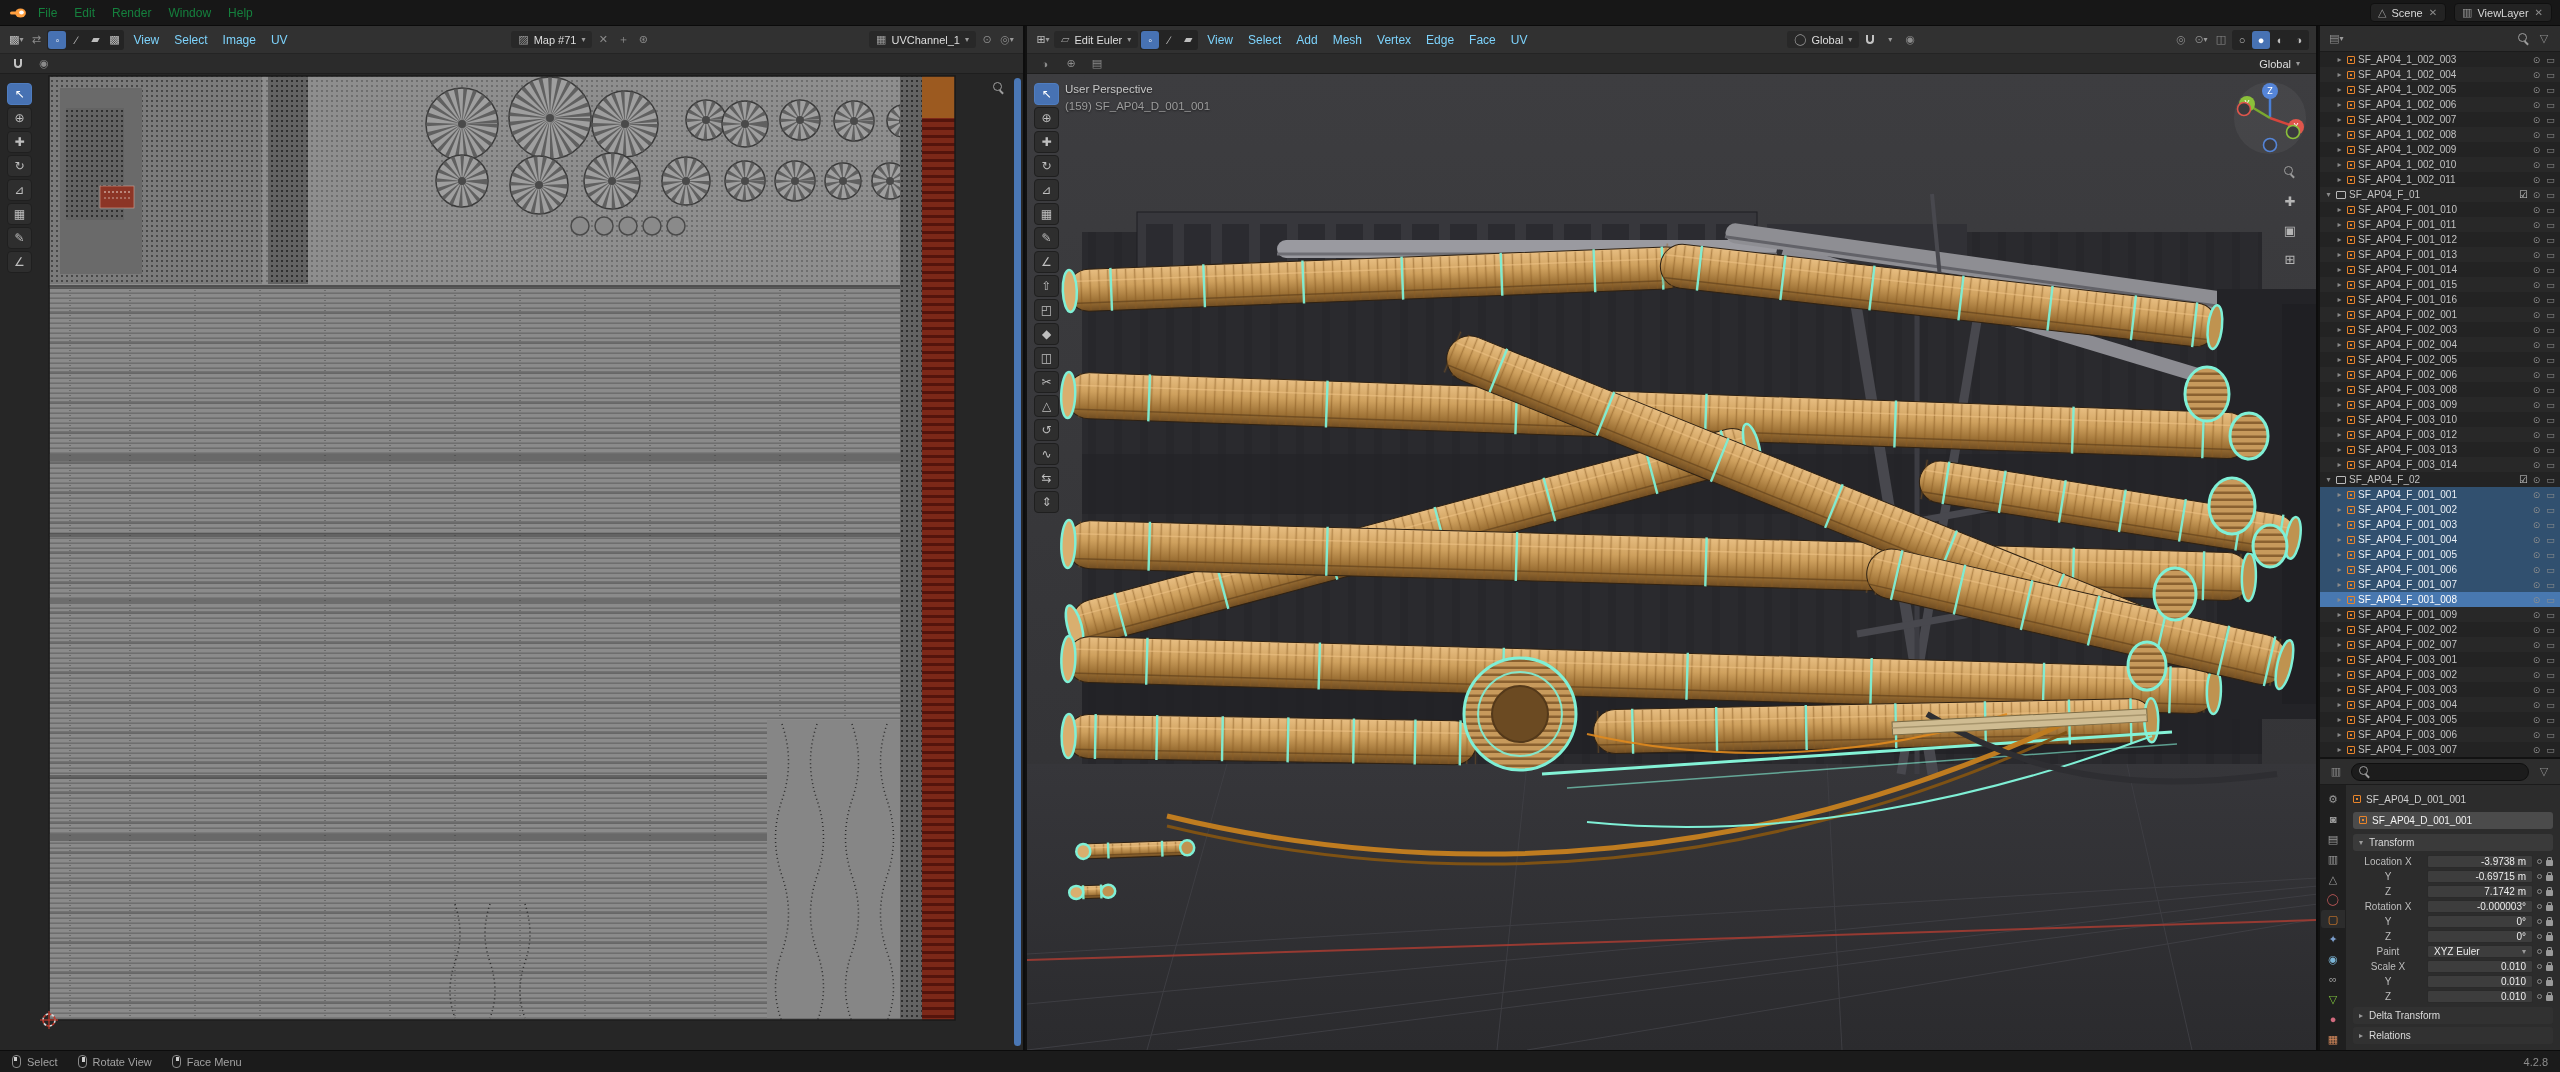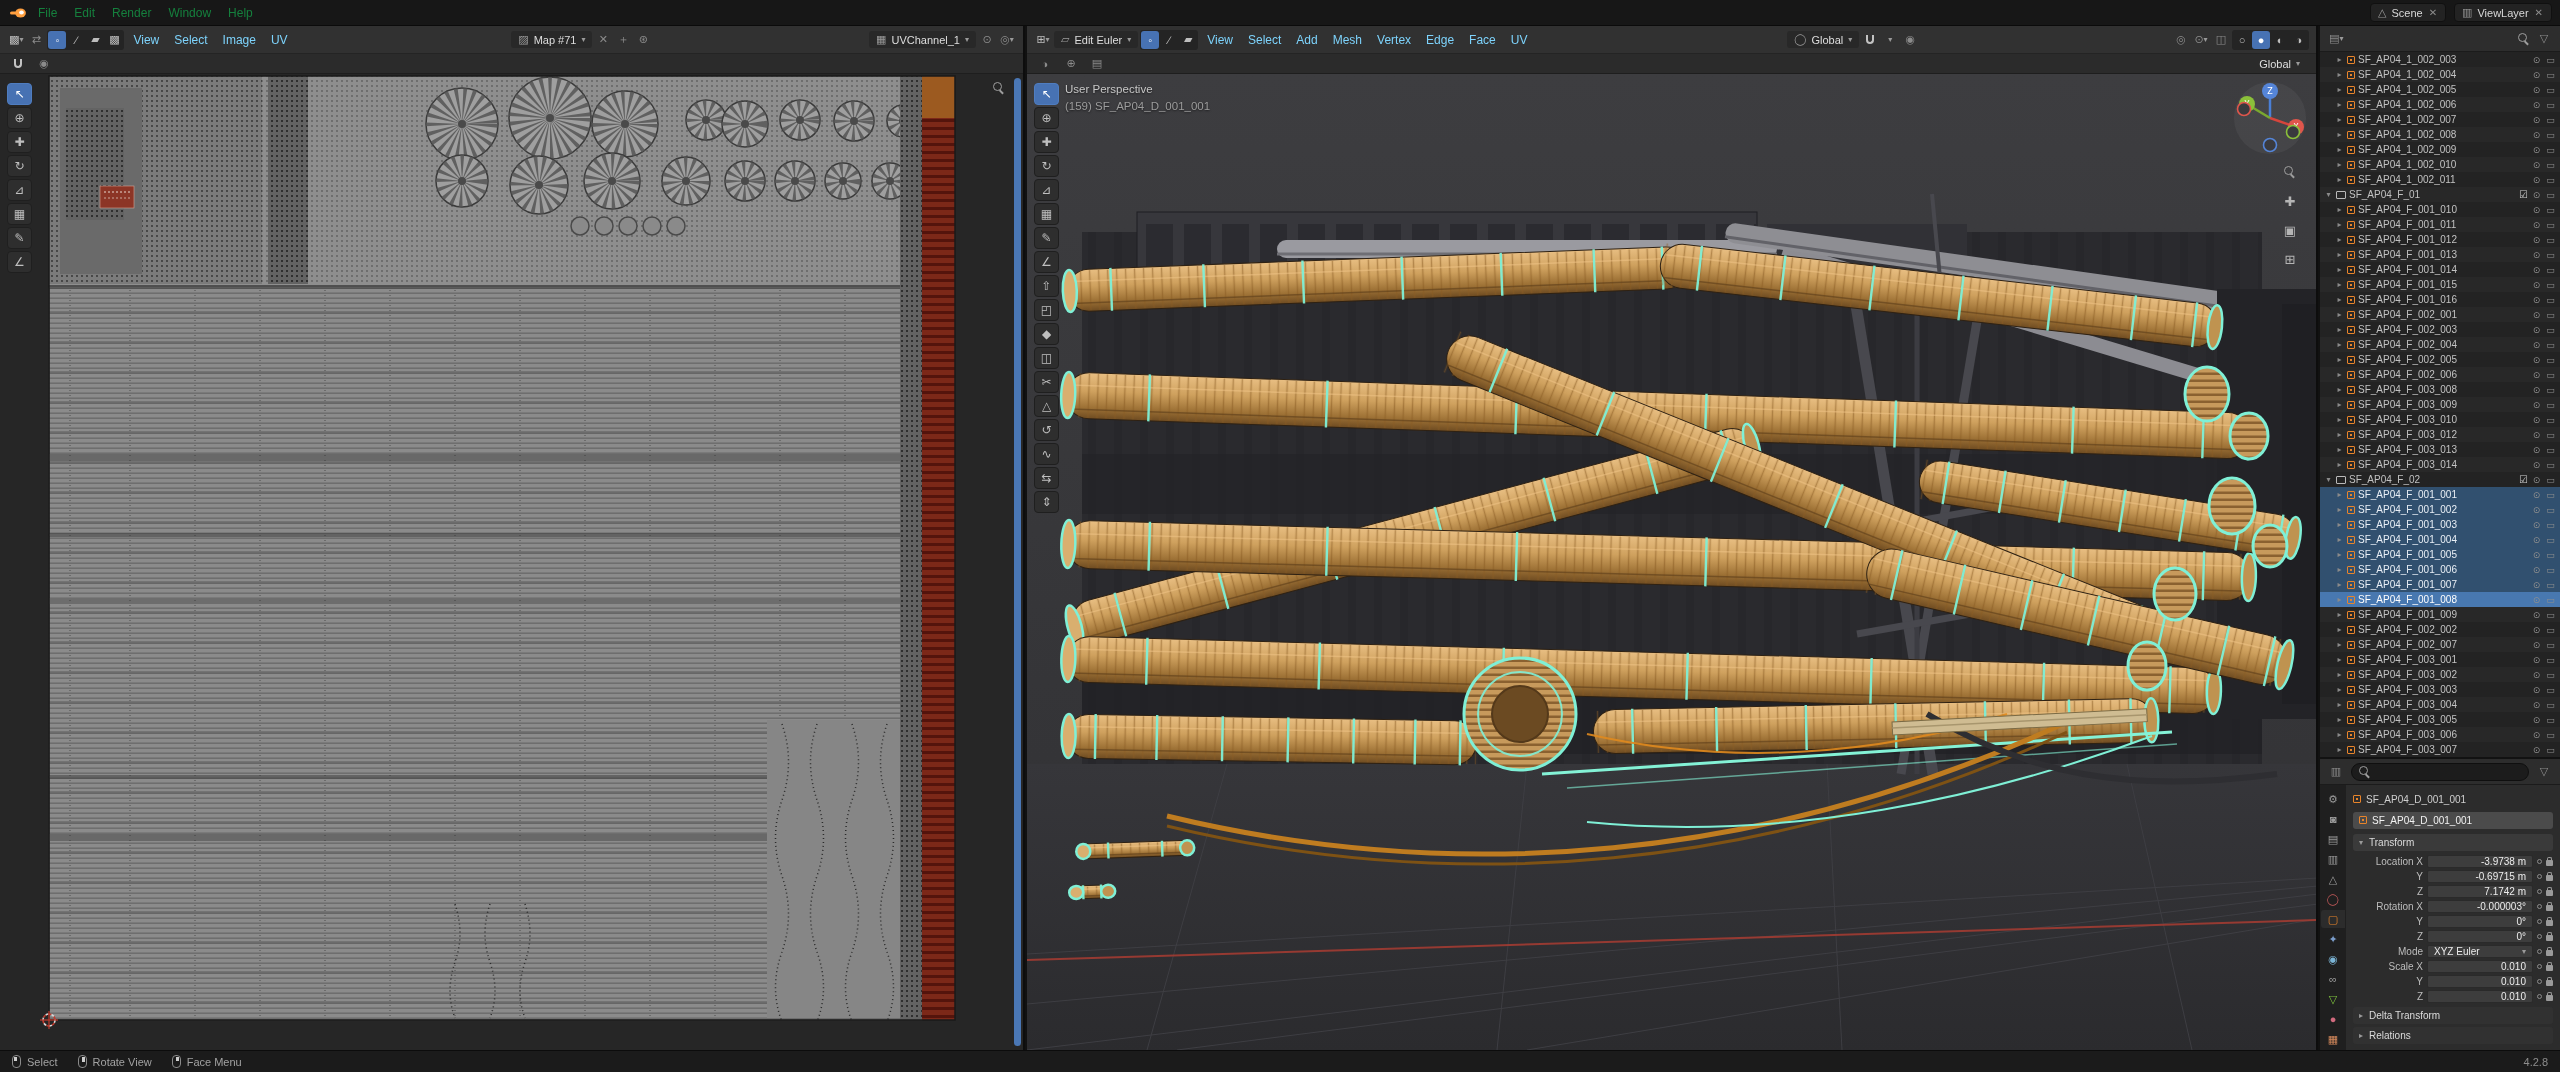--- a/index.html
+++ b/index.html
@@ -88,21 +88,21 @@
         border-radius:3px 0 0 3px}
   .ptab.active{background:#2c2c2c;color:#e8842a}
   .props-content{flex:1;padding:4px 7px 0 7px;font-size:10px;overflow:hidden}
   .pc-bread{display:flex;align-items:center;gap:5px;height:20px;color:#cfcfcf}
   .pc-name{display:flex;align-items:center;gap:5px;height:22px;margin-bottom:2px}
   .name-field{flex:1;background:#4b4b4b;border-radius:3px;padding:2px 6px;color:#f2f2f2;display:flex;align-items:center;gap:5px;height:17px}
   .sect{height:17px;display:flex;align-items:center;gap:6px;background:#3a3a3a;border-radius:3px;margin:3px 0;padding:0 6px;color:#dcdcdc}
   .sect.collapsed{background:#313131}
   .sect .caret{font-size:8px}
   .pf-row{display:flex;align-items:center;height:15px;gap:4px}
-  .pf-label{width:70px;text-align:right;color:#bdbdbd;flex:none}
+  .pf-label{width:70px;text-align:center;color:#bdbdbd;flex:none}
   .pf-value{flex:1;background:#3d3d3d;border:1px solid #2a2a2a;color:#ececec;text-align:right;padding:0 6px;border-radius:2px;
             height:13px;line-height:12px;overflow:hidden}
   .pf-dd{text-align:left;display:flex;align-items:center;justify-content:space-between}
   .pf-dot{width:5px;height:5px;border:1px solid #8b8b8b;border-radius:50%;flex:none}
   .pf-lock{width:7px;height:6px;background:#9a9a9a;border-radius:1px;position:relative;flex:none;margin-top:2px}
   .pf-lock::before{content:'';position:absolute;top:-3px;left:1px;width:3px;height:3px;border:1px solid #9a9a9a;border-bottom:none;
                    border-radius:2px 2px 0 0}
 
   
   .statusbar{position:absolute;left:0;right:0;bottom:0;height:22px;background:#1b1b1b;border-top:1px solid #0c0c0c;
@@ -1193,21 +1193,21 @@
                 <span class="pf-dot"></span>
                 <span class="pf-lock"></span>
               </div>
               <div class="pf-row">
                 <div class="pf-label">Z</div>
                 <div class="pf-value">0°</div>
                 <span class="pf-dot"></span>
                 <span class="pf-lock"></span>
               </div>
               <div class="pf-row">
-                <div class="pf-label">Mode</div>
+                <div class="pf-label">Paint</div>
                 <div class="pf-value pf-dd">XYZ Euler<span class="caret">▾</span></div>
                 <span class="pf-dot"></span>
                 <span class="pf-lock"></span>
               </div>
               <div class="pf-row">
                 <div class="pf-label">Scale X</div>
                 <div class="pf-value">0.010</div>
                 <span class="pf-dot"></span>
                 <span class="pf-lock"></span>
               </div>

